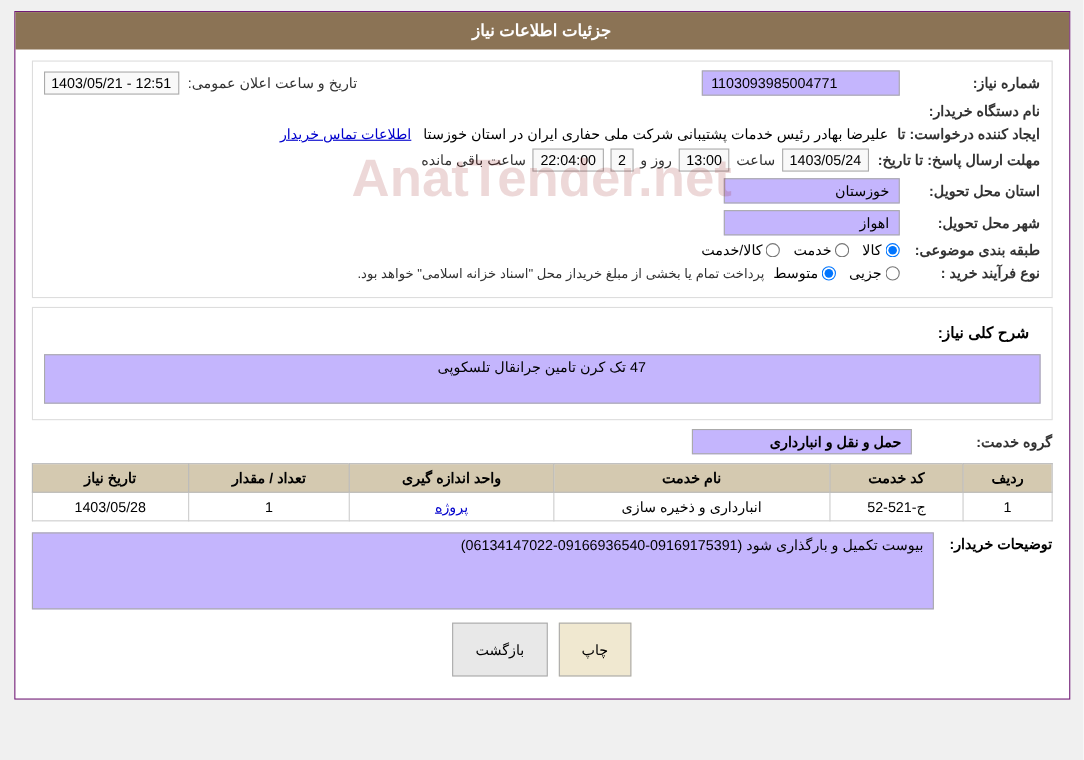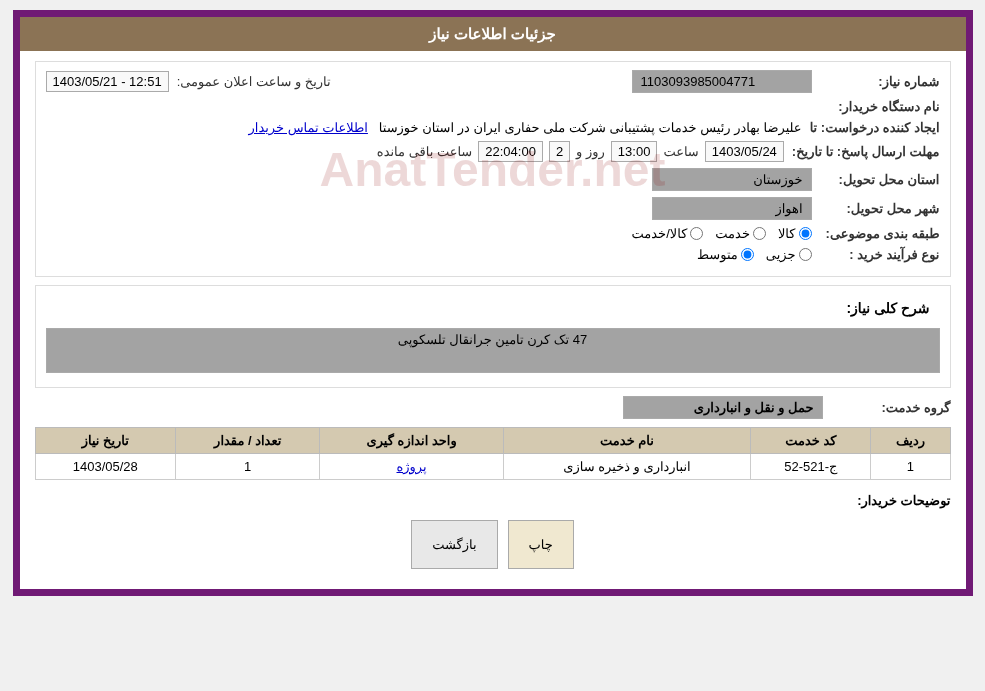--- a/index.html
+++ b/index.html
@@ -10,21 +10,21 @@
       direction: rtl;
       display: flex;
       justify-content: center;
       align-items: flex-start;
       min-height: 691px;
       padding: 10px;
     }
     .container {
       width: 960px;
       background: #fff;
-      border: 7px solid #701a75;
+      border: 1px solid #701a75;
     }
     .header {
       background: #8B7355;
       color: #fff;
       text-align: center;
       padding: 8px 12px;
       font-size: 15px;
       font-weight: bold;
     }
     .main-content {
@@ -43,21 +43,21 @@
     }
     .label {
       color: #333;
       font-weight: bold;
       white-space: nowrap;
       min-width: 120px;
       text-align: right;
     }
     .value-box {
       border: 1px solid #aaa;
-      background: #a3a3a3;
+      background: #c4b5fd;
       padding: 3px 8px;
       min-width: 200px;
       direction: rtl;
       text-align: right;
     }
     .value-box-wide {
       flex: 1;
     }
     .value-box-number {
       direction: ltr;
@@ -257,20 +257,21 @@
         <div class="radio-group">
           <div class="radio-item">
             <input type="radio" name="purchase_type" style="">
             <span>جزیی</span>
           </div>
           <div class="radio-item">
             <input type="radio" name="purchase_type" checked="" style="">
             <span>متوسط</span>
           </div>
         </div>
+        <span class="notice-text">پرداخت تمام یا بخشی از مبلغ خریداز محل "اسناد خزانه اسلامی" خواهد بود.</span>
       </div>
     </div>
 
     <div class="form-section">
       <div class="form-row">
         <span class="section-header" style="margin:0; border:none; background:none; font-size:14px;">شرح کلی نیاز:</span>
       </div>
       <div class="form-row">
         <div class="value-box value-box-wide" style="min-height:45px;text-align:center;">47 تک کرن تامین جرانقال تلسکوپی</div>
       </div>
@@ -302,20 +303,23 @@
       <td class="link-text">پروژه</td>
       <td>1</td>
       <td>1403/05/28</td>
     </tr>
           </tbody>
       </table>
     </div>
 
     <div class="buyer-desc-row" style="margin-top:10px;">
       <span class="buyer-desc-label">توضیحات خریدار:</span>
+      <div style="flex:1;">
+        <div class="value-box value-box-wide" style="min-height:70px;">بیوست تکمیل و بارگذاری شود (09169175391-09166936540-06134147022)</div>
+      </div>
     </div>
 
     <div class="btn-row">
       <button class="btn btn-primary">چاپ</button>
       <button class="btn">بازگشت</button>
     </div>
   </div>
 </div>
 
 </body></html>

